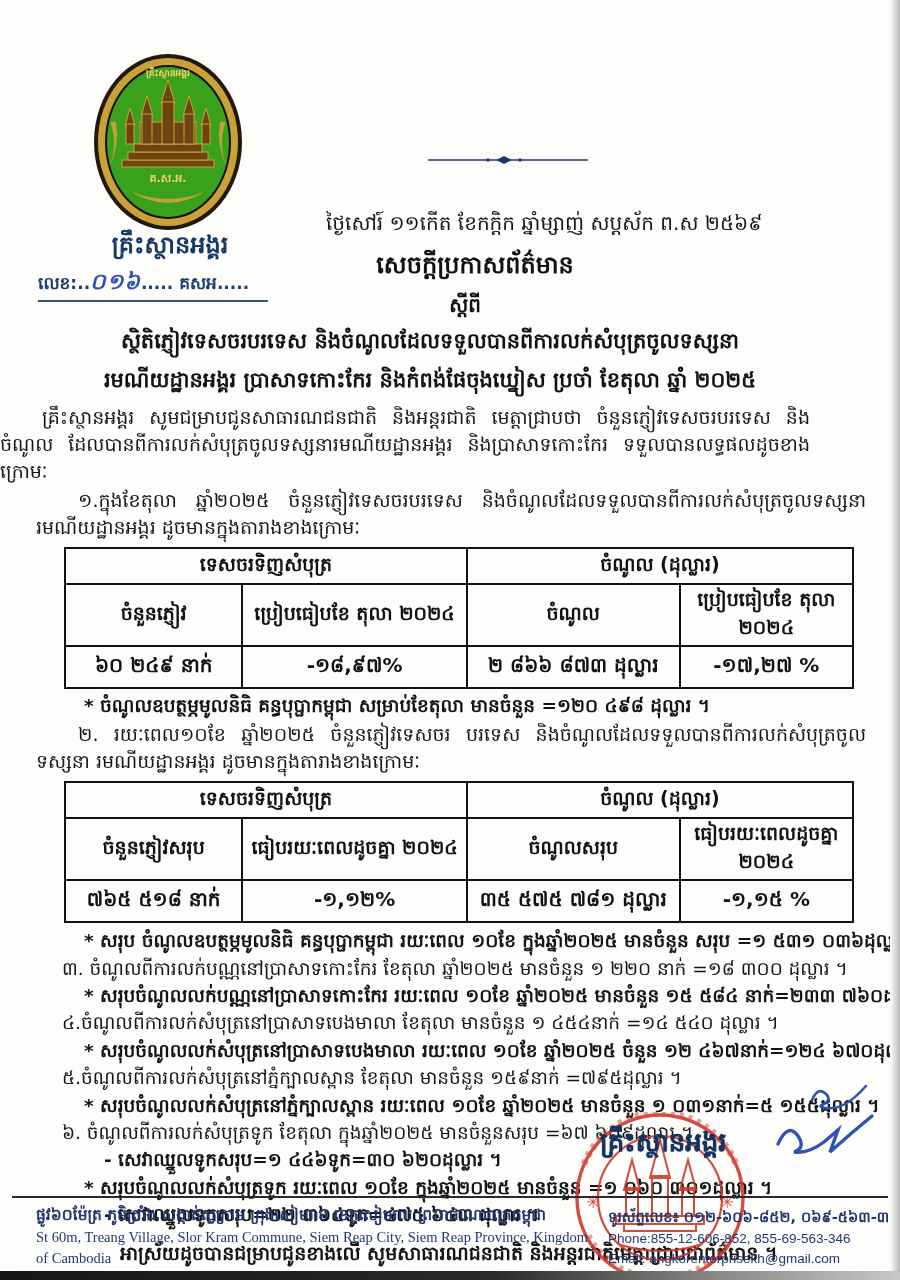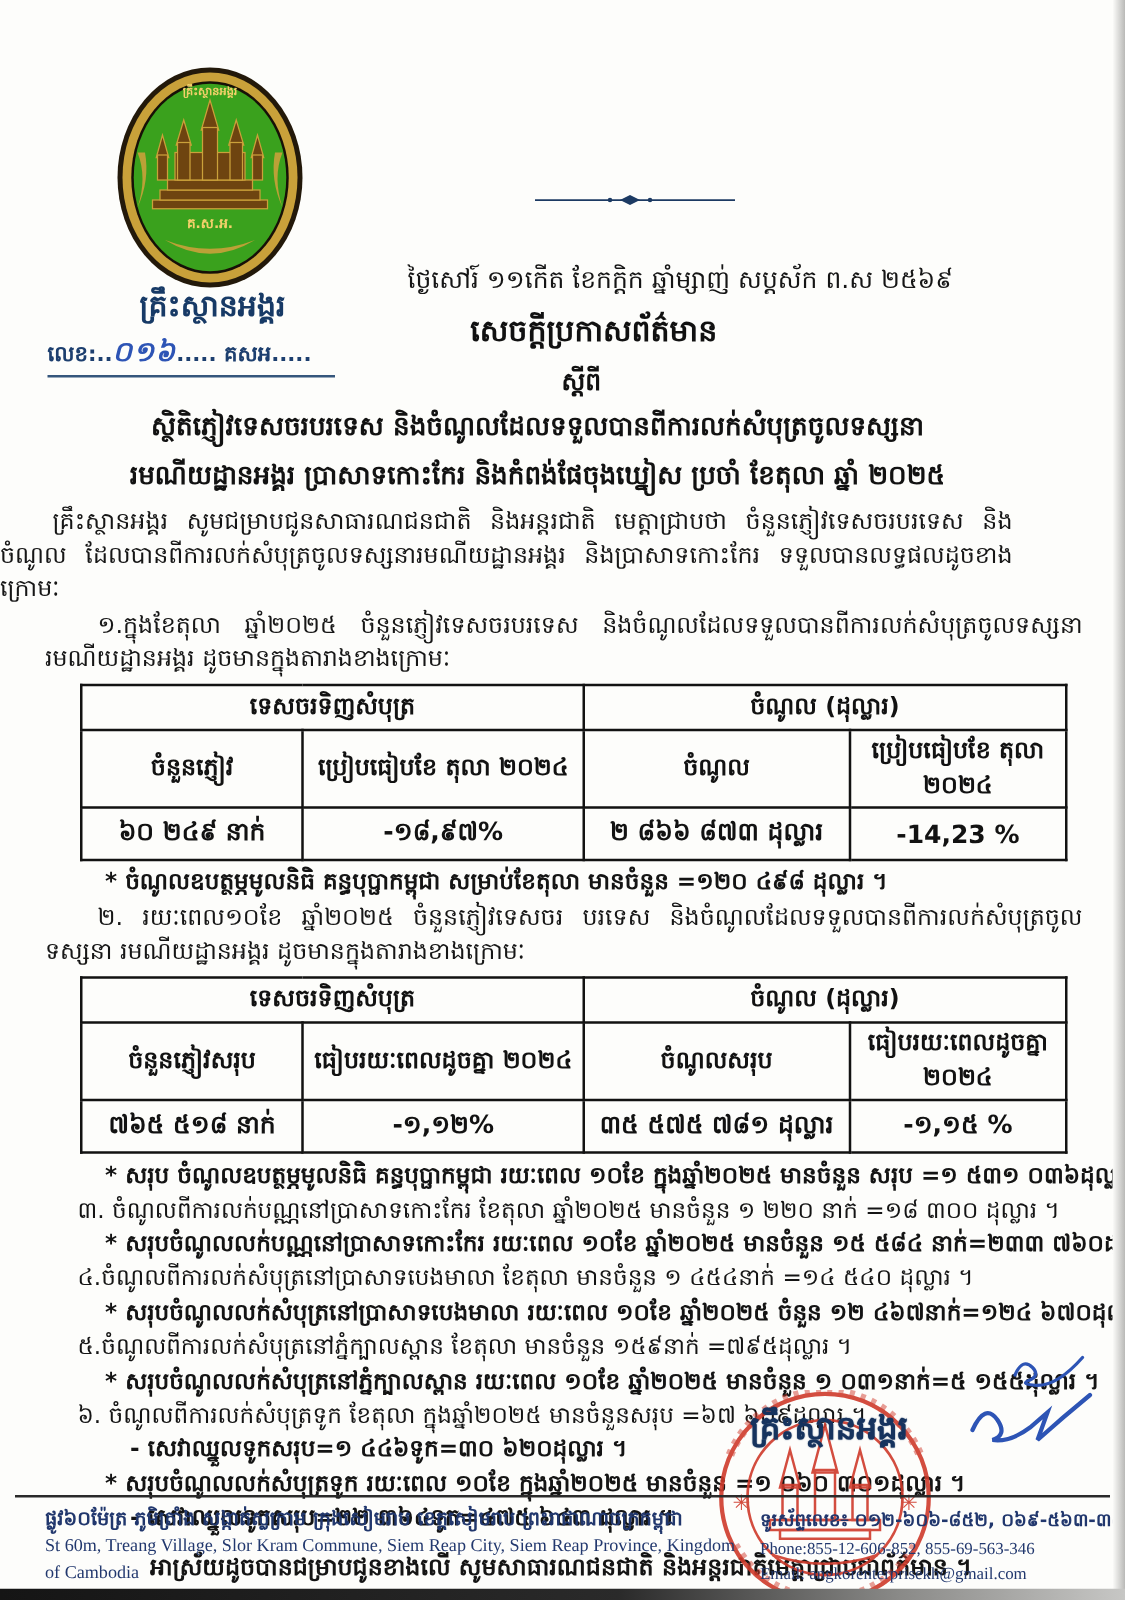--- a/index.html
+++ b/index.html
@@ -47,21 +47,21 @@
   .sig{position:absolute;left:770px;top:1104px;width:110px;height:64px;}
   .closing-mark{position:absolute;left:806px;top:1080px;width:64px;height:34px;}
 
   
   .footer-rule{position:absolute;left:12px;top:1196px;width:876px;border-top:2px solid #2a2a2a;}
   .foot-l{position:absolute;left:36px;top:1204px;width:560px;color:#21376d;}
   .foot-l .k{font-size:15.5px;font-weight:bold;line-height:1.5;}
   .foot-l .e{font-family:"Liberation Serif","DejaVu Serif",serif;font-size:14.5px;line-height:1.45;color:#22386e;}
   .foot-r{position:absolute;left:608px;top:1206px;width:286px;color:#21376d;}
   .foot-r .k{font-size:14.5px;font-weight:bold;line-height:1.6;white-space:nowrap;}
-  .foot-r .e{font-family:Liberation Serif, serif;font-size:13.5px;line-height:1.5;color:#22386e;white-space:nowrap;}
+  .foot-r .e{font-family:Liberation Sans, sans-serif;font-size:13.5px;line-height:1.5;color:#22386e;white-space:nowrap;}
 </style>
 </head>
 <body>
 
 <div class="page">
 
   <div class="hdr">
 
     <div class="logo">
       <svg width="152" height="180" viewBox="0 0 152 180">
@@ -147,21 +147,21 @@
       <tr>
         <td class="h">ចំនួនភ្ញៀវ</td>
         <td class="h">ប្រៀបធៀបខែ តុលា ២០២៤</td>
         <td class="h">ចំណូល</td>
         <td class="h">ប្រៀបធៀបខែ តុលា ២០២៤</td>
       </tr>
       <tr>
         <td class="d">៦០ ២៤៩  នាក់</td>
         <td class="d">-១៨,៩៧%</td>
         <td class="d">២ ៨៦៦ ៨៧៣ ដុល្លារ</td>
-        <td class="d">-14,23 %</td>
+        <td class="d">-១៧,២៧ %</td>
       </tr>
     </tbody>
       </table>
 
     <div class="note star" style="margin-top:3px;">* ចំណូលឧបត្ថម្ភមូលនិធិ គន្ធបុប្ផាកម្ពុជា សម្រាប់ខែតុលា មានចំនួន =១២០ ៤៩៨ ដុល្លារ ។</div>
     <div class="sect">២. រយៈពេល១០ខែ ឆ្នាំ២០២៥ ចំនួនភ្ញៀវទេសចរ បរទេស និងចំណូលដែលទទួលបានពីការលក់សំបុត្រចូលទស្សនា រមណីយដ្ឋានអង្គរ ដូចមានក្នុងតារាងខាងក្រោមៈ</div>
 
     <table class="dt">
       <colgroup>
           <col style="width:22.5%">

